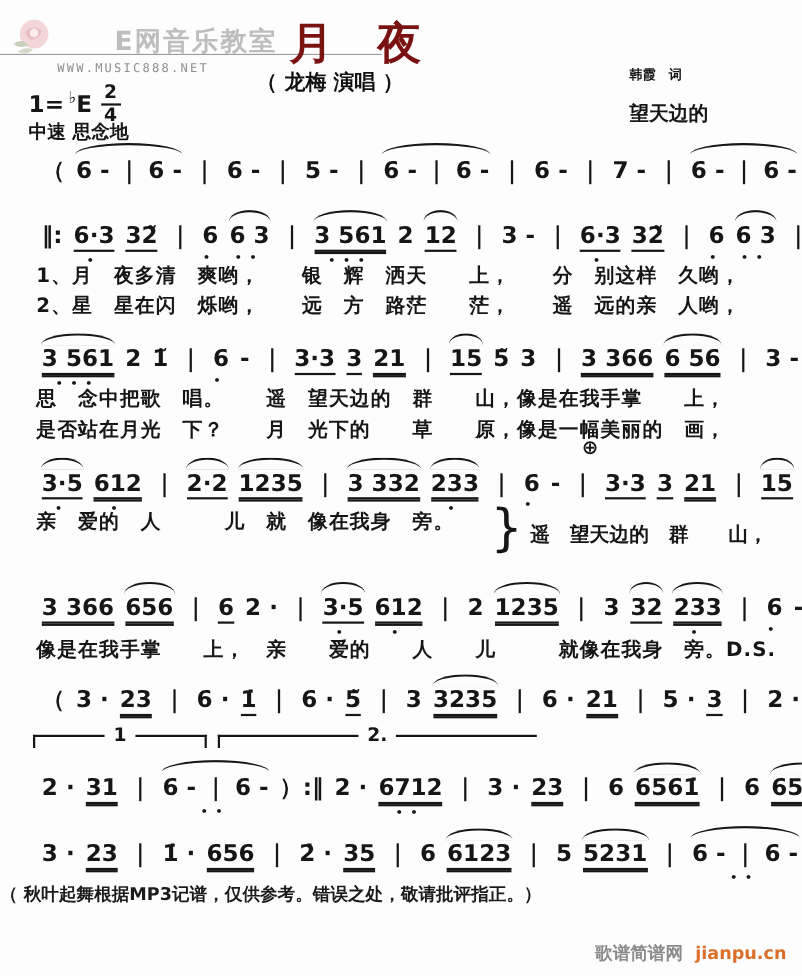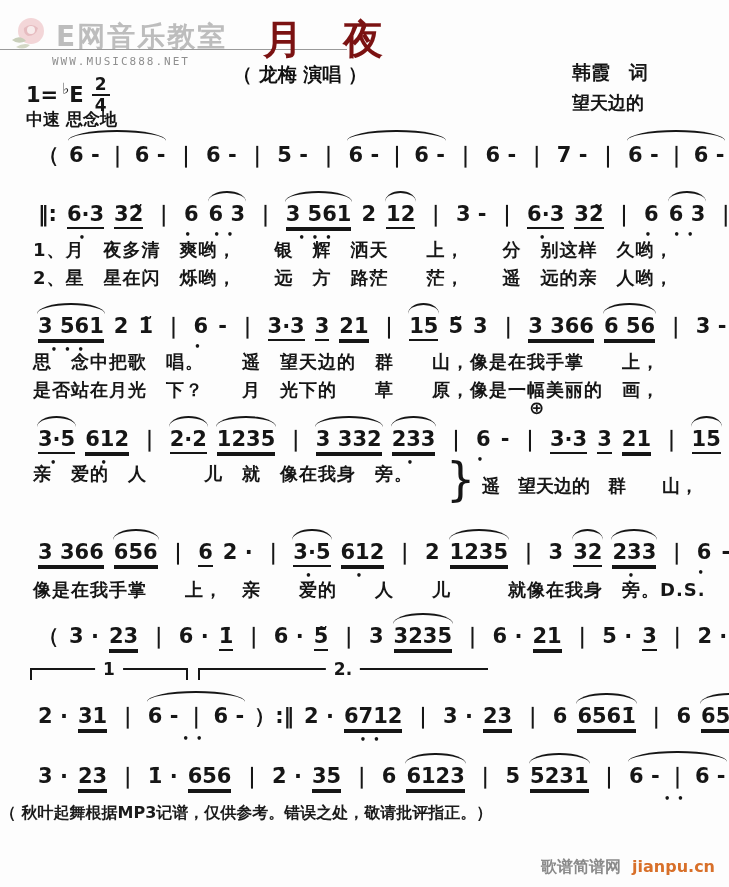--- a/index.html
+++ b/index.html
@@ -1,26 +1,26 @@
 <!DOCTYPE html>
 <html><head>
 <meta charset="utf-8">
 <style>
   html,body{margin:0;padding:0;}
   body{width:729px;height:887px;background:#fdfdfd;font-family:"DejaVu Sans",sans-serif;color:#161616;}
   .sheet{position:relative;width:729px;height:887px;overflow:hidden;background:#fdfdfd;}
 
   
   .logo{position:absolute;left:6px;top:14px;display:flex;align-items:center;gap:4px;}
-  .logo-text{font-size:28px;font-weight:bold;color:#bdbdbd;letter-spacing:2px;}
+  .logo-text{font-size:24px;font-weight:bold;color:#bdbdbd;letter-spacing:2px;margin-left:48px;}
   .logo-rule{position:absolute;left:0;top:49px;width:347px;height:1px;background:#9a9a9a;}
   .logo-url{position:absolute;left:52px;top:55px;font-family:"DejaVu Sans Mono",monospace;font-size:11px;color:#8f8f8f;letter-spacing:2px;}
   .title{position:absolute;left:208px;top:12px;width:230px;text-align:center;font-size:40px;font-weight:bold;color:#7b1212;}
   .subtitle{position:absolute;left:185px;top:62px;width:230px;text-align:center;font-size:19px;font-weight:bold;color:#111;}
-  .credit1{position:absolute;left:572px;top:60px;font-size:19px;font-weight:bold;}
+  .credit1{position:absolute;left:572px;top:60px;font-size:12px;font-weight:bold;}
   .credit2{position:absolute;left:572px;top:91px;font-size:18px;font-weight:bold;}
   .keysig{position:absolute;left:26px;top:76px;display:flex;align-items:center;font-weight:bold;font-size:21px;}
   .keysig .flat{font-size:15px;position:relative;top:-6px;margin-left:4px;}
   .keysig .note{font-size:21px;}
   .meter{display:inline-flex;flex-direction:column;align-items:center;margin-left:8px;font-size:17px;line-height:1;}
   .meter .num{border-bottom:2px solid #161616;padding:0 3px 1px;}
   .meter .den{padding-top:1px;}
   .tempo{position:absolute;left:26px;top:108px;font-size:17px;font-weight:bold;}
 
   

